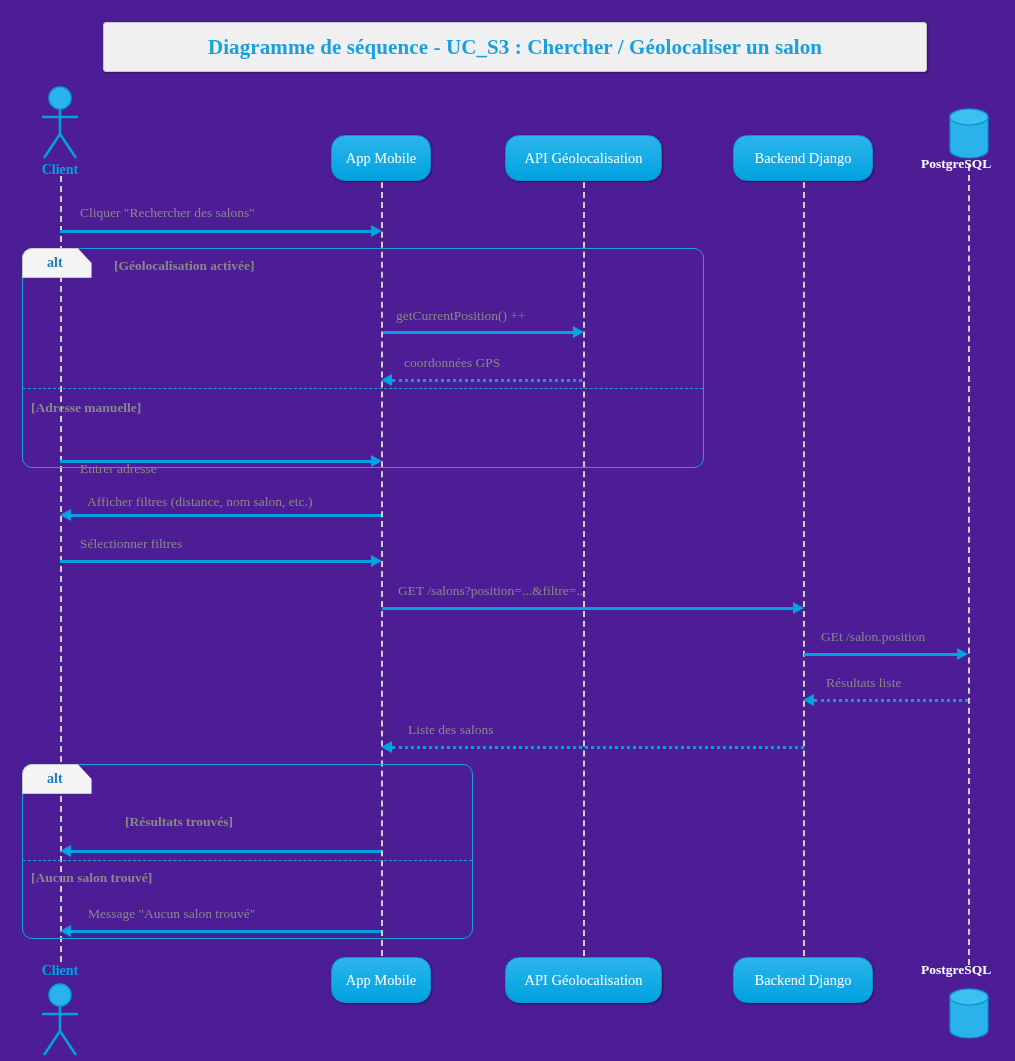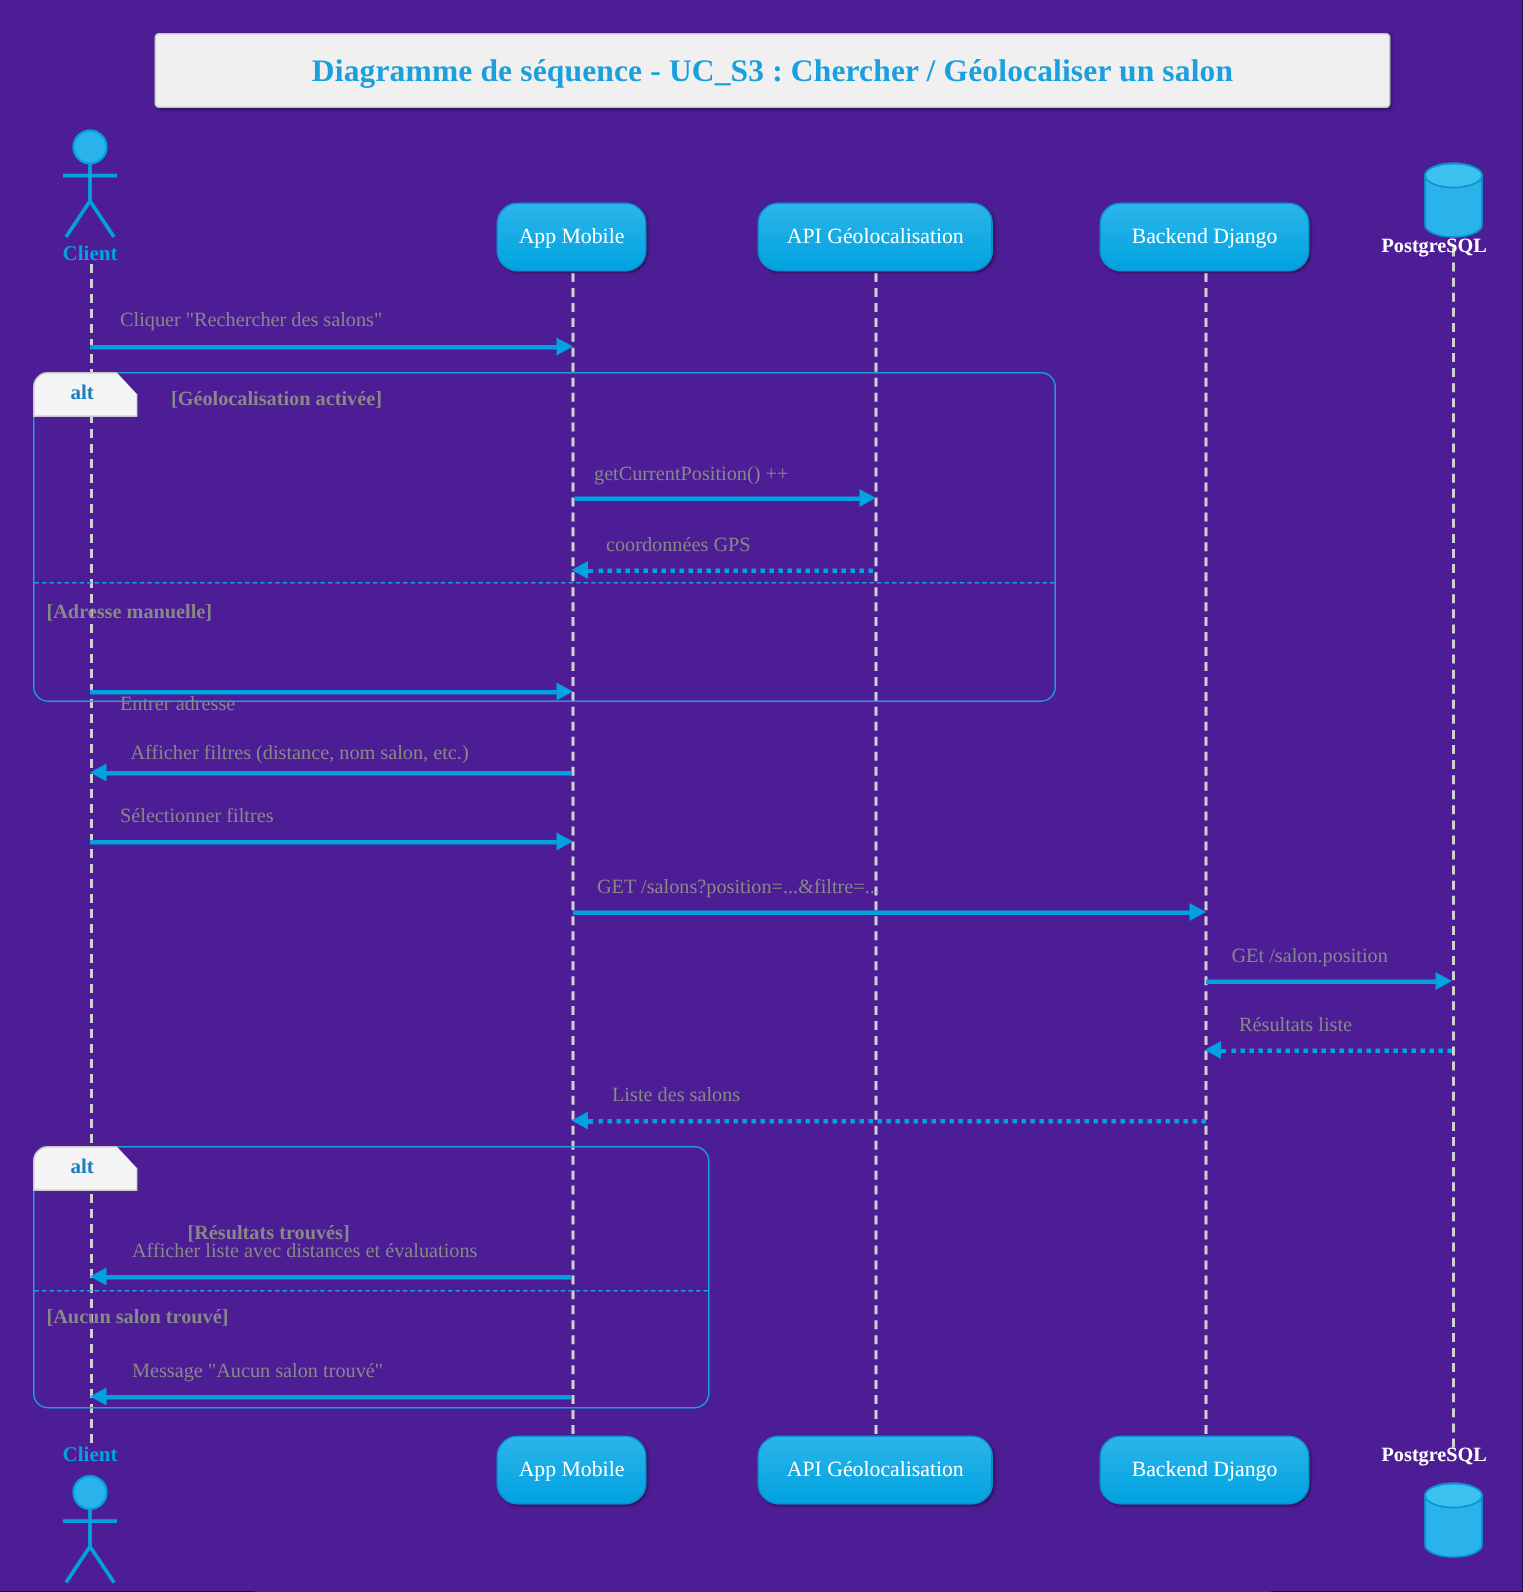--- a/index.html
+++ b/index.html
@@ -239,21 +239,20 @@
   <div class="msg-line dotted" style="left:392px; top:746px; width:412px;"></div>
   <div class="msg-head left" style="left:381px; top:741px;"></div>
 
   <div class="frag" style="left:22px; top:764px; width:451px; height:175px;">
     <div class="frag-tab">alt</div>
     <div class="frag-div" style="left:0; top:95px; width:100%;"></div>
   </div>
   <div class="frag-guard" style="left:125px; top:774px;margin-top:40px;">[Résultats trouvés]</div>
   <div class="frag-guard" style="left:31px; top:870px;">[Aucun salon trouvé]</div>
 
-  <div class="msg-label" style="left:88px; top:826px;">Afficher liste avec distances et évaluations</div>
   <div class="msg-line" style="left:70px; top:850px; width:311px;"></div>
   <div class="msg-head left" style="left:60px; top:845px;"></div>
 
   <div class="msg-label" style="left:88px; top:906px;">Message "Aucun salon trouvé"</div>
   <div class="msg-line" style="left:70px; top:930px; width:311px;"></div>
   <div class="msg-head left" style="left:60px; top:925px;"></div>
 
   <div class="actor" style="left:27px; top:963px; width:66px; height:96px;">
     <div class="actor-name" style="top:0;">Client</div>
     <svg width="66" height="78" viewBox="0 0 66 78" style="position:absolute; top:20px; left:0;">

